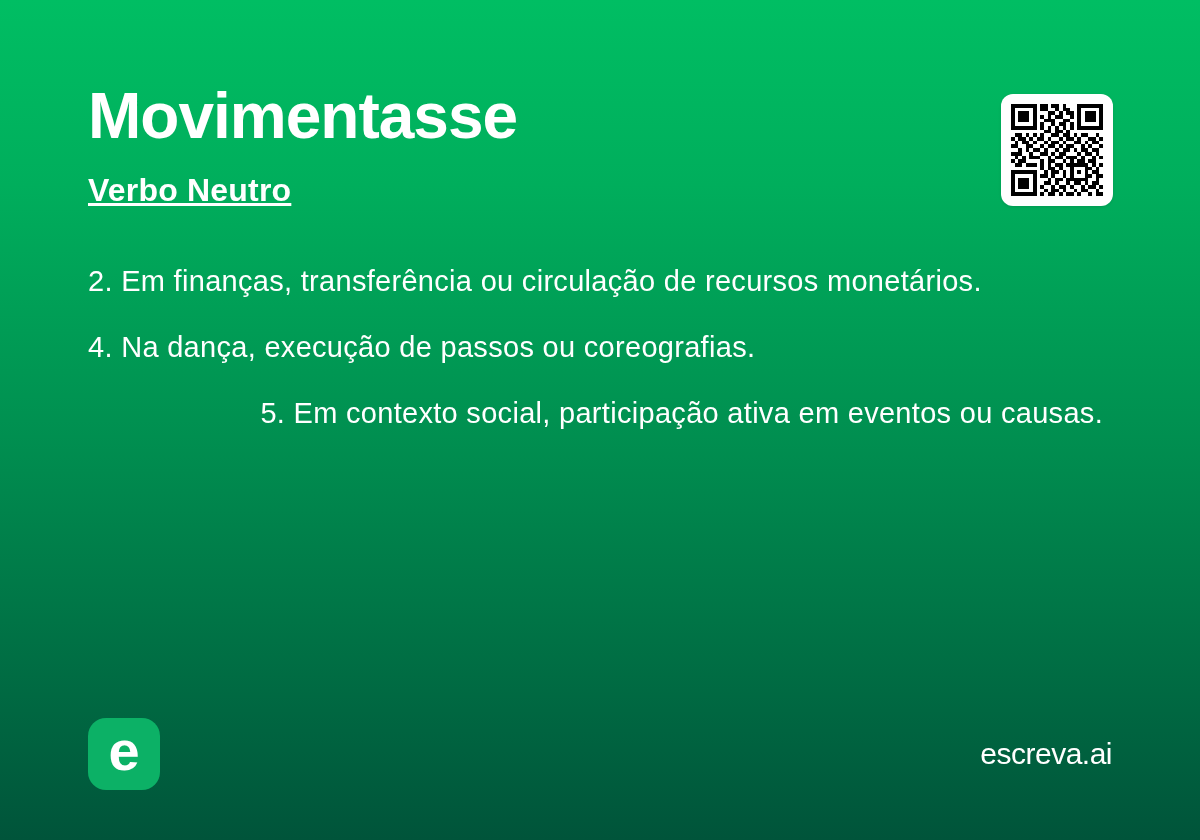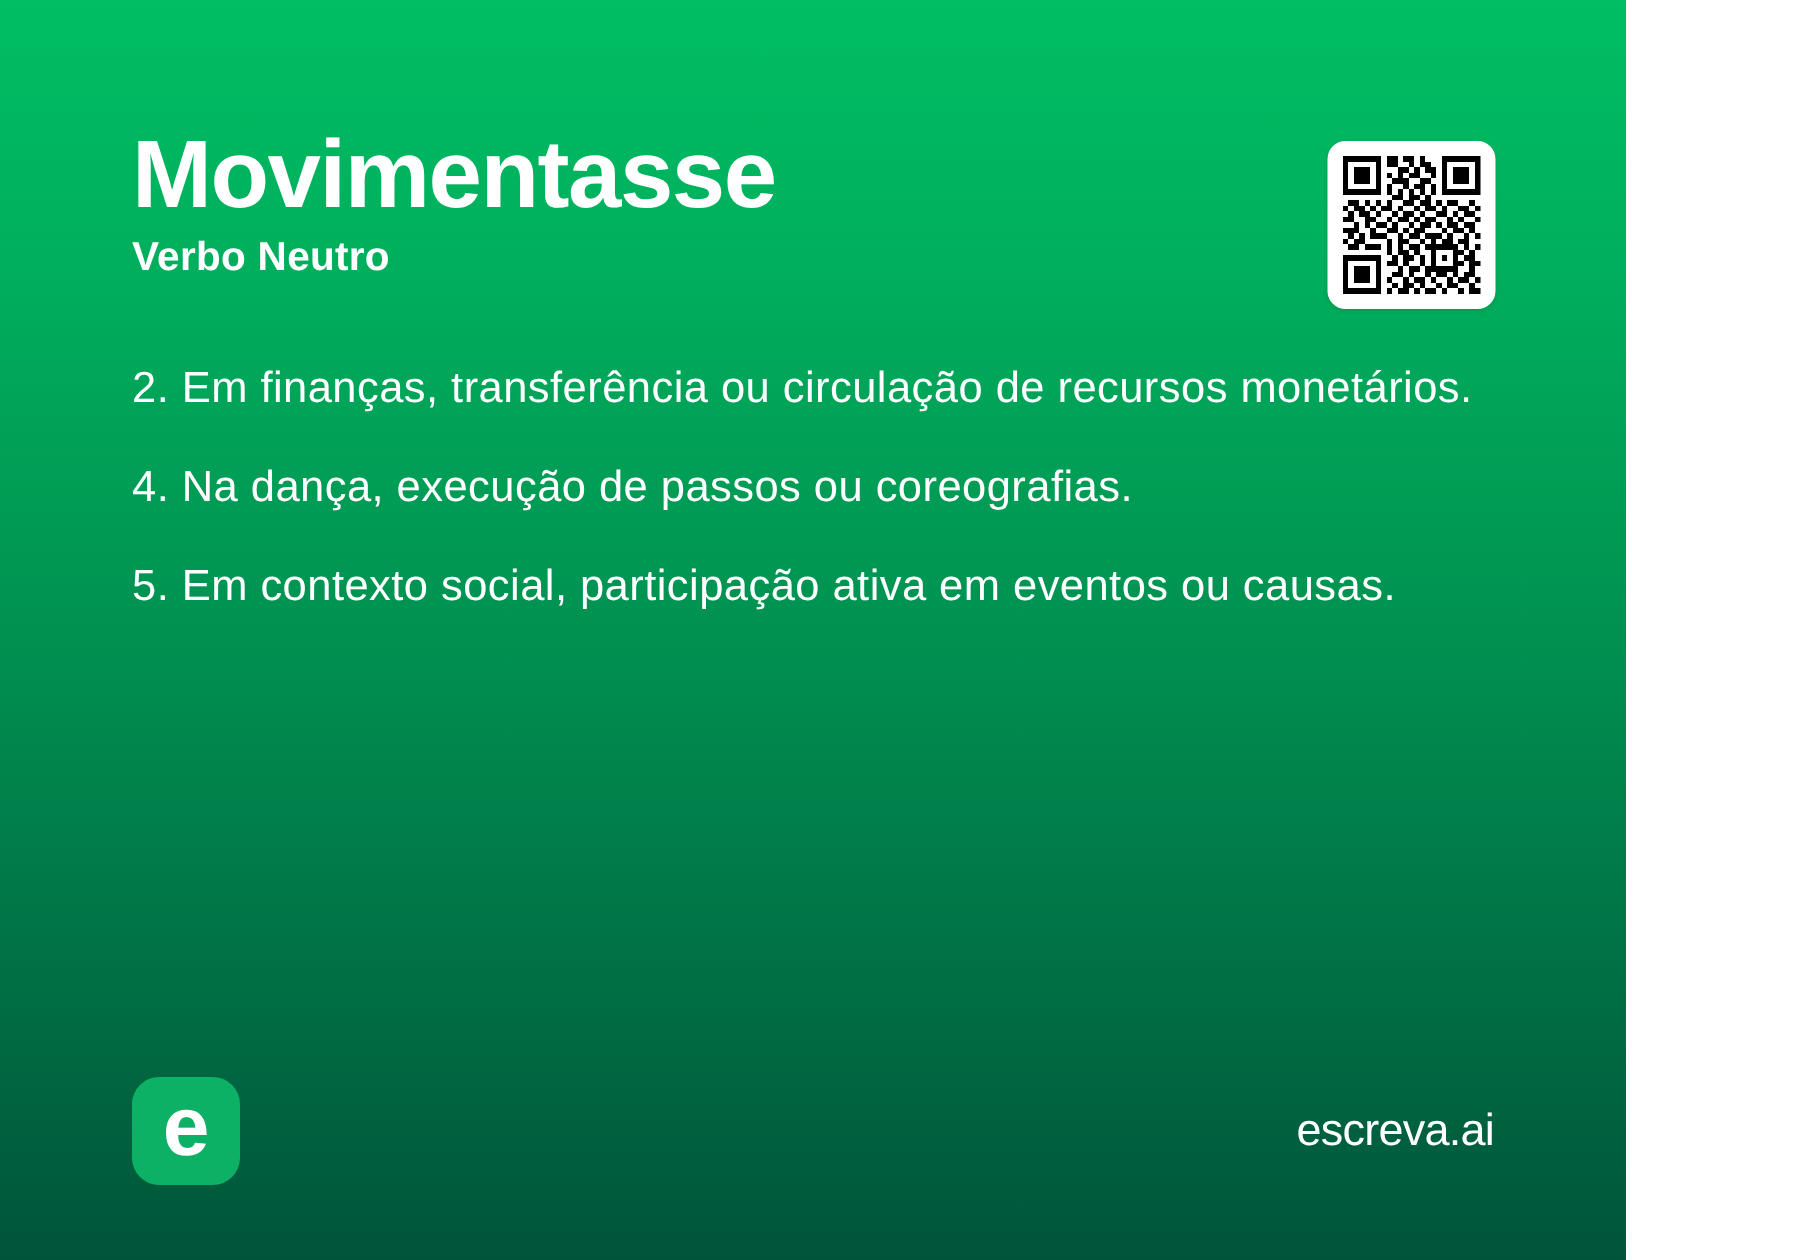--- a/index.html
+++ b/index.html
@@ -3,59 +3,60 @@
 <meta charset="utf-8">
 <style>
   * { margin: 0; padding: 0; box-sizing: border-box; }
   html, body { width: 1200px; height: 840px; overflow: hidden; }
   body {
     font-family: "Liberation Sans", "DejaVu Sans", sans-serif;
     -webkit-font-smoothing: antialiased;
   }
   .card {
     position: relative;
-    width: 1084px;
+    width: 1200px;
     height: 840px;
     background: linear-gradient(180deg, #00BE63 0%, #00AE5C 22%, #008F50 52%, #00543A 100%);
     color: #ffffff;
   }
   .content {
     position: absolute;
     left: 88px;
     right: 88px;
     top: 0;
   }
   .title {
     margin-top: 84px;
     font-size: 64px;
     font-weight: 800;
     letter-spacing: -1px;
     line-height: 1.0;
     color: #ffffff;
   }
   .subtitle {
-    margin-top: 8px;
-    font-size: 27px;
+    margin-top: 24px;
+    font-size: 32px;
     font-weight: 700;
     letter-spacing: 0.2px;
     color: #ffffff;
+    text-decoration: underline;
   }
   .definitions {
     margin-top: 52px;
     max-width: 1015px;
   }
   .definition {
     font-size: 29px;
     font-weight: 500;
     line-height: 40px;
     letter-spacing: 0.3px;
     margin-bottom: 26px;
     color: #ffffff;
   }
-  .definition:last-child { margin-bottom: 0; }
+  .definition:last-child { margin-bottom: 0; text-align: right; }
   .qr-box {
     position: absolute;
     top: 94px;
     right: 87px;
     width: 112px;
     height: 112px;
     background: #ffffff;
     border-radius: 12px;
     display: flex;
     align-items: center;

